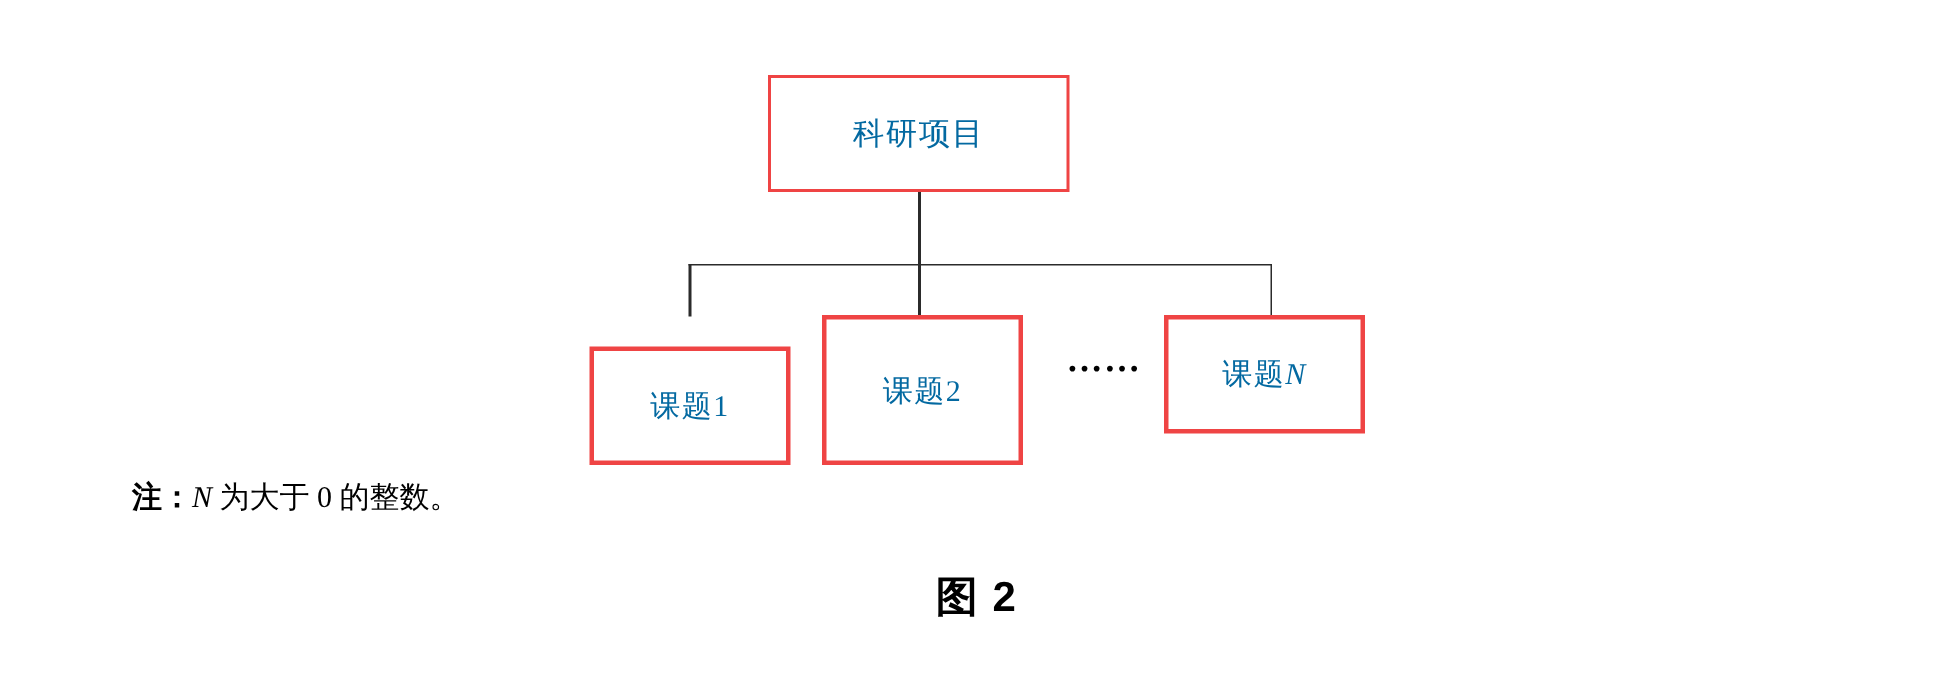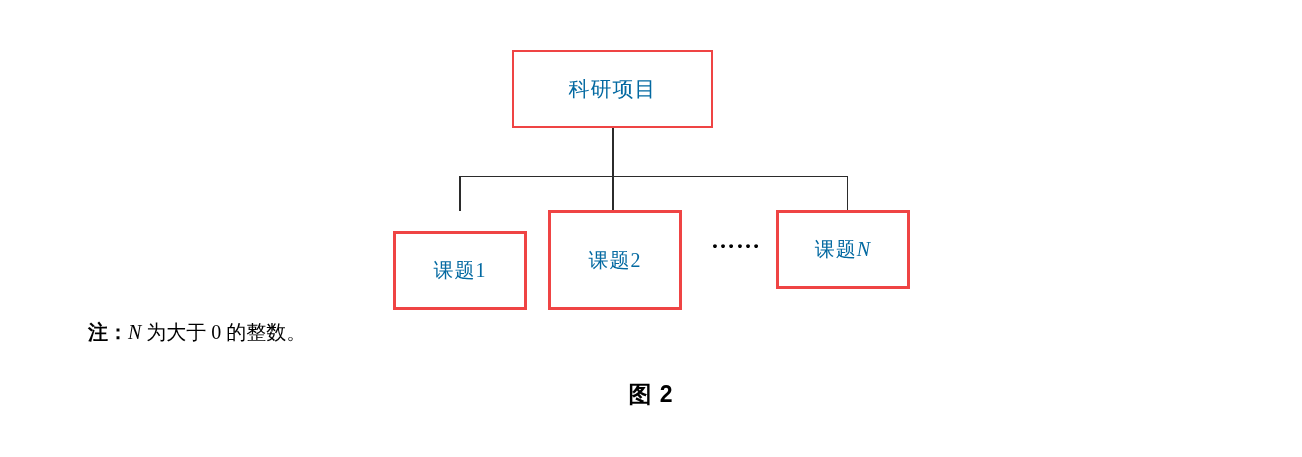--- a/index.html
+++ b/index.html
@@ -71,21 +71,21 @@
   
   .caption {
     position: absolute;
     left: 0; top: 379px;
     width: 1302px;
     display: flex;
     justify-content: center;
     align-items: baseline;
     font-family: "Liberation Sans", "DejaVu Sans", sans-serif;
     font-weight: 700;
-    font-size: 23px;
+    font-size: 28px;
     letter-spacing: 1px;
     color: #000000;
     white-space: nowrap;
   }
 </style>
 </head>
 <body>
 
 <div class="page">
 

